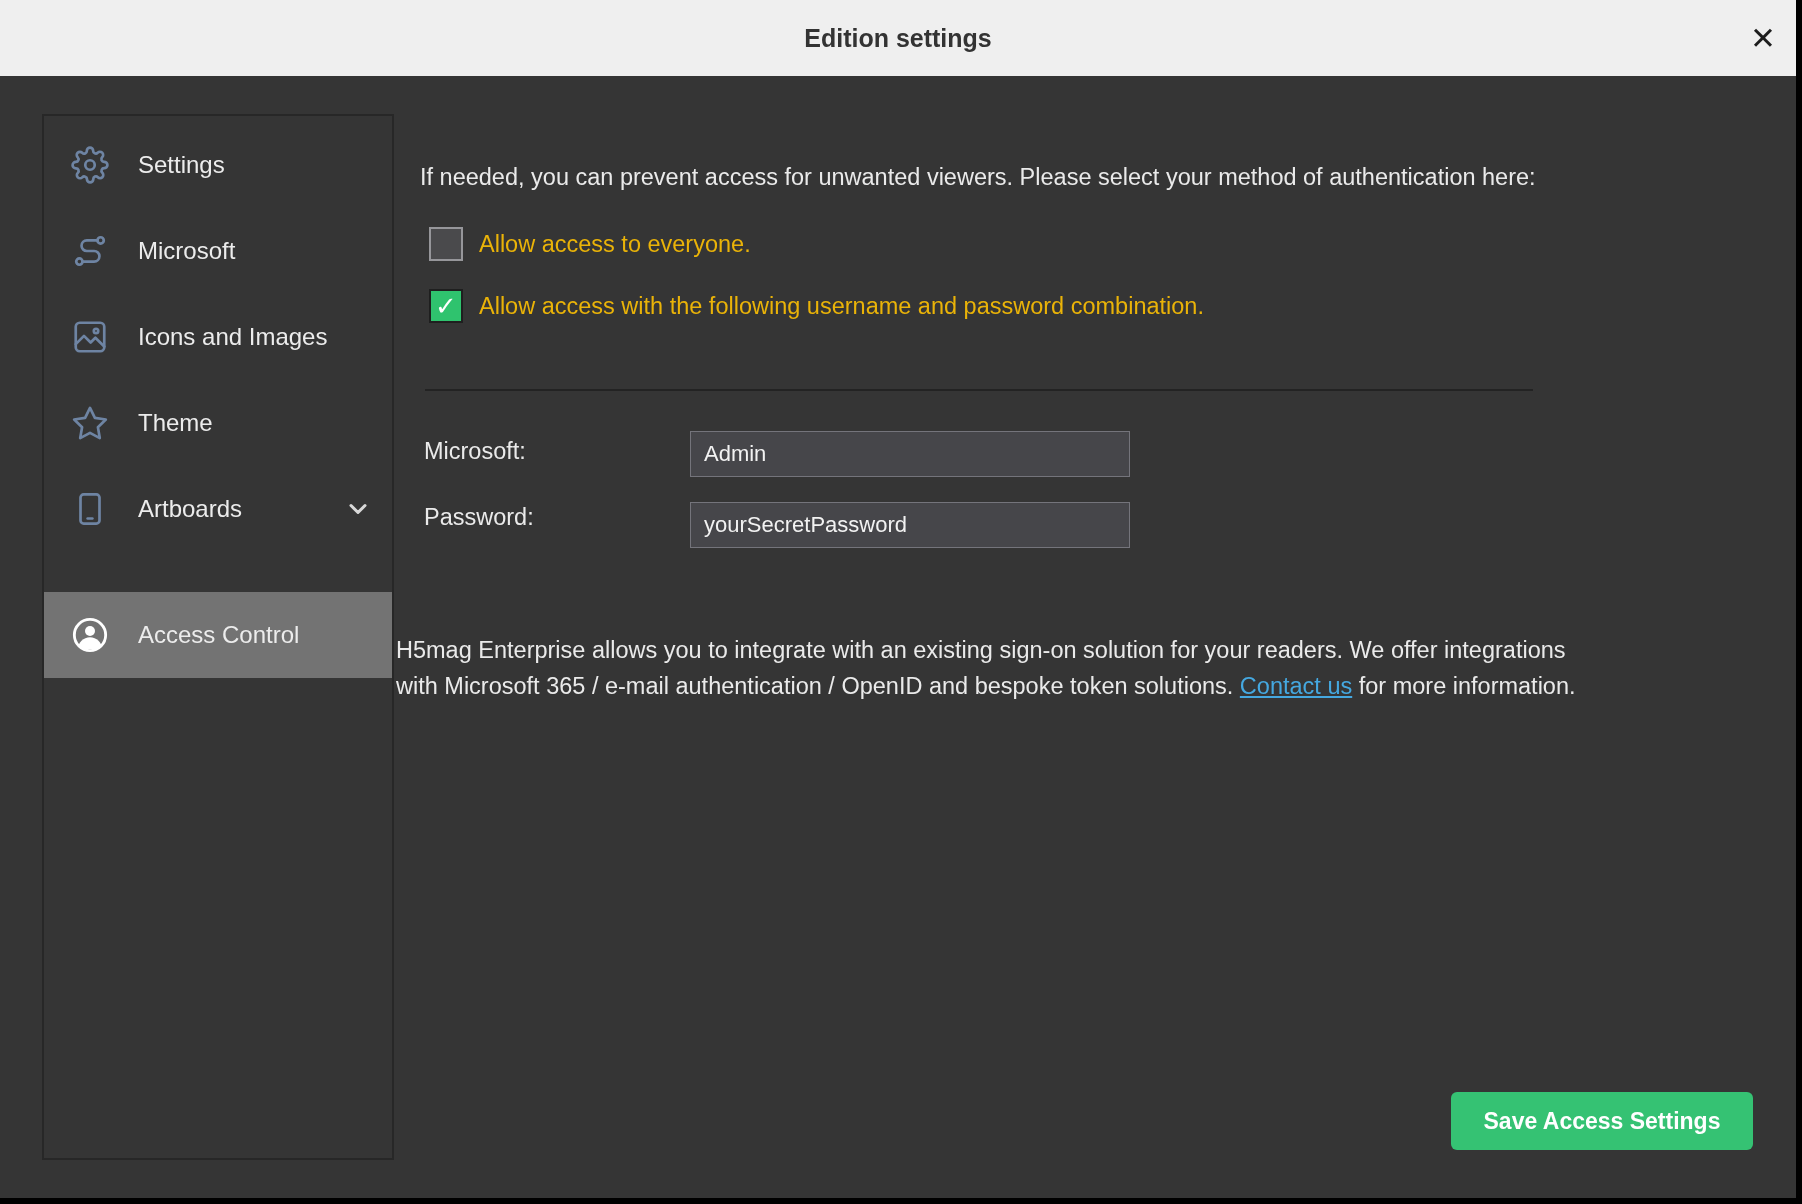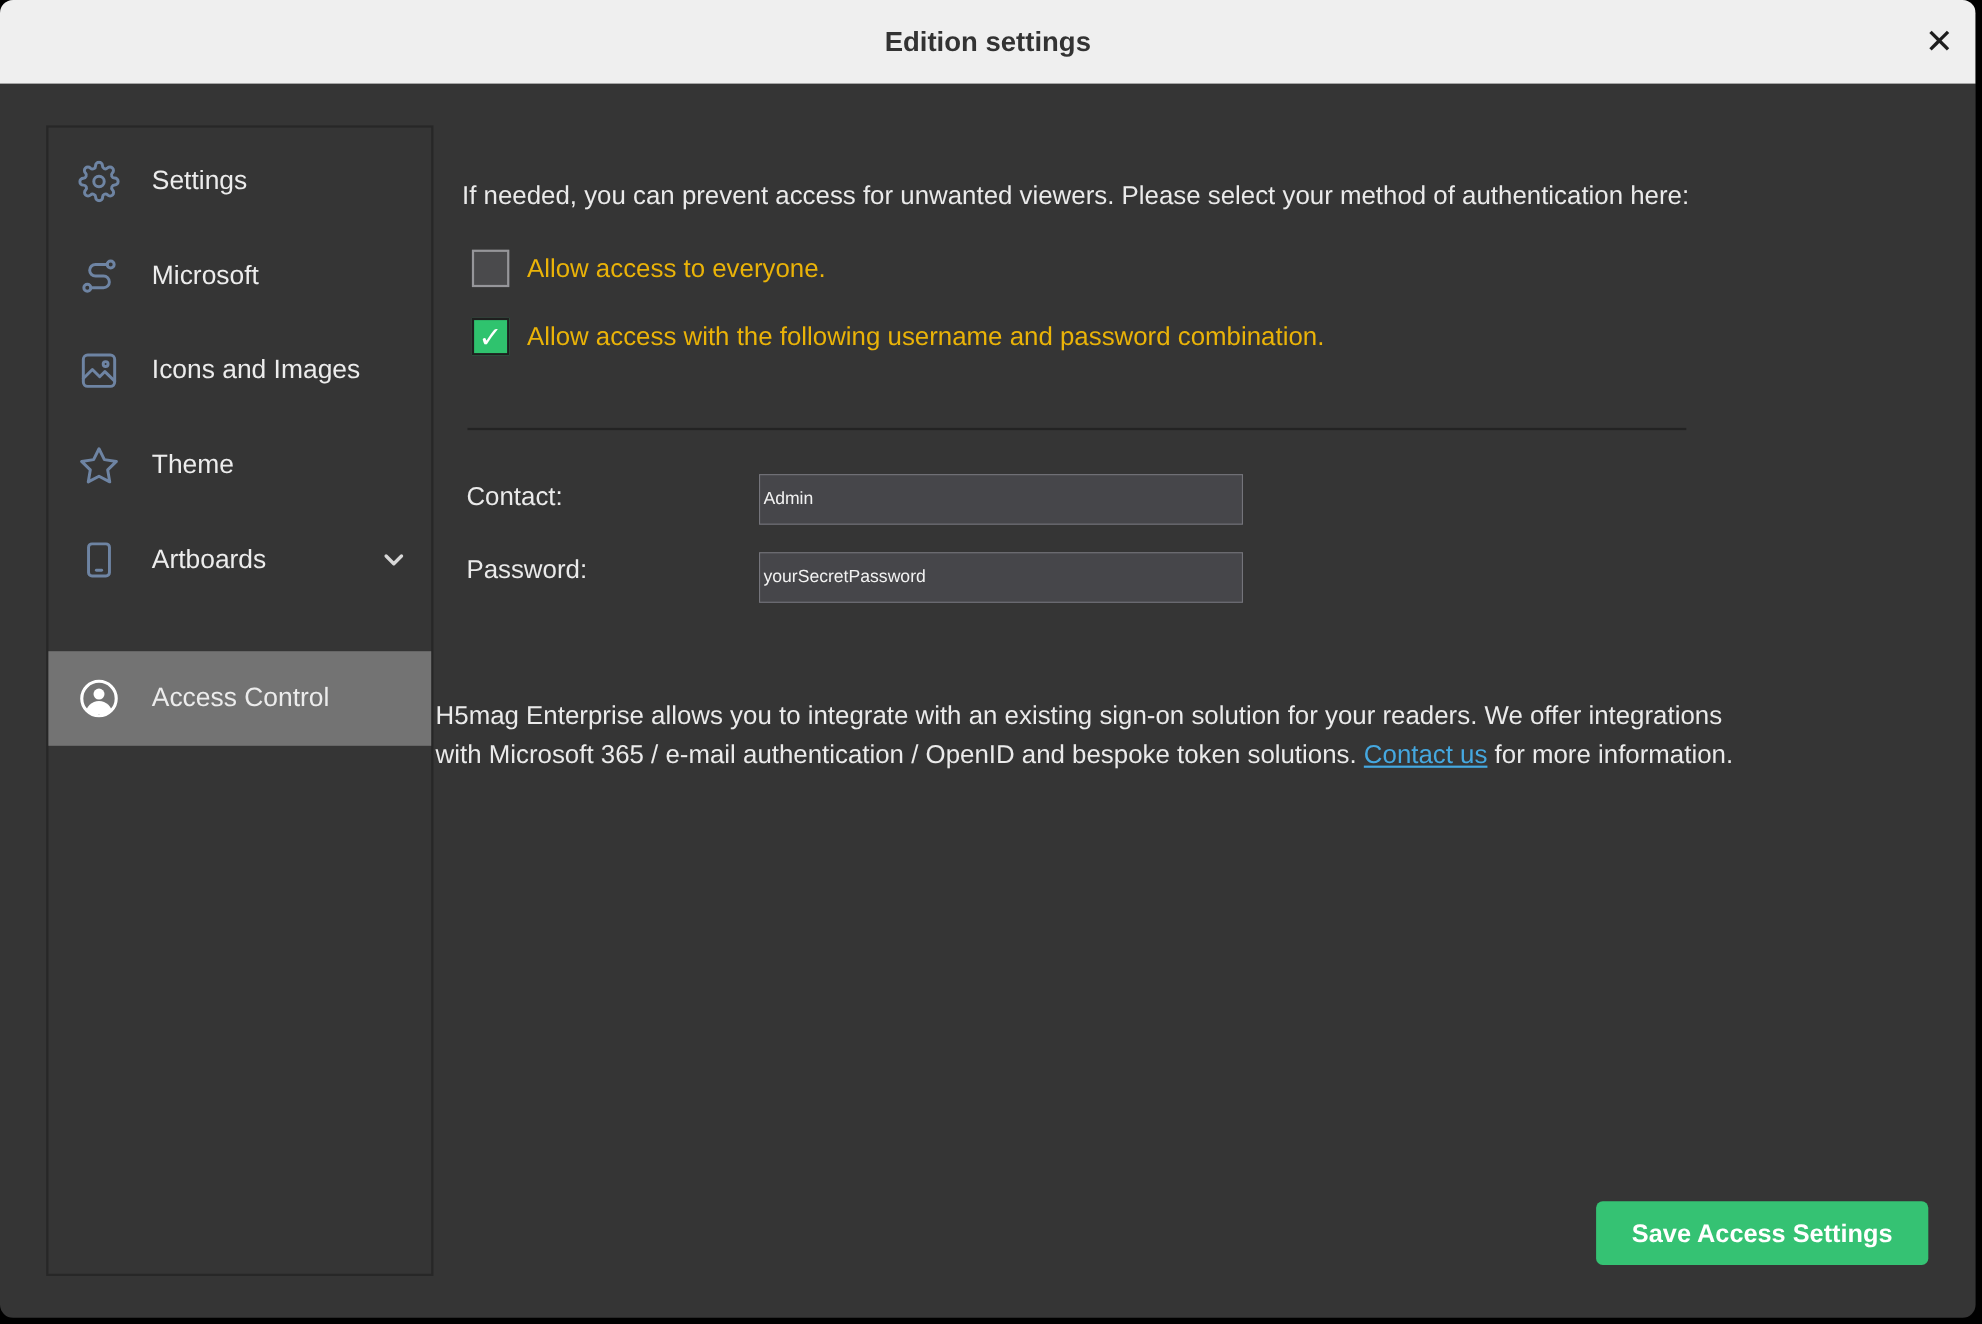--- a/index.html
+++ b/index.html
@@ -1,19 +1,19 @@
 <!DOCTYPE html>
 <html><head>
 <meta charset="utf-8">
 <style>
   html,body{margin:0;padding:0;background:#000;}
   .stage{position:relative;width:1802px;height:1204px;background:#000;overflow:hidden;
          font-family:"Liberation Sans","DejaVu Sans",sans-serif;}
   .dialog{position:absolute;left:0;top:0;width:1796px;height:1198px;background:#353535;
-          border-radius:12px;overflow:hidden;}
+          border-radius:0;overflow:hidden;}
   
   .titlebar{position:absolute;left:0;top:0;right:0;height:76px;background:#efefef;}
   .title{position:absolute;left:0;right:0;top:0;height:76px;display:flex;align-items:center;
          justify-content:center;font-size:25px;font-weight:600;color:#333;}
   .close{position:absolute;right:20px;top:50%;transform:translateY(-50%);font-size:31px;
          font-weight:700;color:#1d1d1d;line-height:1;cursor:pointer;user-select:none;}
   
   .sidebar{position:absolute;left:42px;top:114px;width:352px;height:1046px;
            border:2px solid #272727;box-sizing:border-box;padding-top:6px;background:#353535;}
   .side-item{height:86px;display:flex;align-items:center;padding-left:26px;gap:28px;
@@ -25,21 +25,21 @@
   .intro{position:absolute;left:420px;top:164px;font-size:23.5px;color:#eaeaea;}
   .opt{position:absolute;left:429px;display:flex;align-items:center;gap:16px;}
   .opt-label{font-size:23.5px;color:#eab308;}
   .checkbox{width:34px;height:34px;box-sizing:border-box;flex:0 0 34px;cursor:pointer;}
   .checkbox.unchecked{background:#4a4a4c;border:2px solid #96969a;}
   .checkbox.checked{background:#2fc36e;border:2px solid #1f1f1f;color:#fff;display:flex;
                     align-items:center;justify-content:center;font-size:26px;font-weight:700;}
   .divider{position:absolute;left:425px;top:389px;width:1108px;height:2px;background:#232323;}
   .field-label{position:absolute;left:424px;font-size:23.5px;color:#eaeaea;}
   .text-input{position:absolute;left:690px;width:440px;height:46px;background:#46464a;
-              border:1px solid #74747b;color:#f2f2f2;font-size:16px;padding:0 3px;
+              border:1px solid #74747b;color:#f2f2f2;font-size:22px;padding:0 13px;
               box-sizing:border-box;font-family:"Liberation Sans","DejaVu Sans",sans-serif;outline:none;}
   .paragraph{position:absolute;left:396px;top:632px;width:1195px;font-size:23.5px;
              line-height:36px;color:#eaeaea;}
   .link{color:#45a8e0;text-decoration:underline;cursor:pointer;}
   .save-btn{position:absolute;left:1451px;top:1092px;width:302px;height:58px;background:#35c273;
             border:none;border-radius:6px;color:#fff;font-size:23px;font-weight:600;cursor:pointer;
             font-family:"Liberation Sans","DejaVu Sans",sans-serif;}
   svg{display:block;}
 </style>
 </head>
@@ -139,21 +139,21 @@
 
     <div class="opt" style="top:289px;">
       <span class="checkbox checked">
         <span>✓</span>
       </span>
       <span class="opt-label">Allow access with the following username and password combination.</span>
     </div>
 
     <div class="divider"></div>
 
-    <div class="field-label" style="top:438px;">Contact:</div>
+    <div class="field-label" style="top:438px;">Microsoft:</div>
     <input class="text-input" style="top: 431px;" type="text" value="Admin">
 
     <div class="field-label" style="top:504px;">Password:</div>
     <input class="text-input" style="top: 502px;" type="text" value="yourSecretPassword">
 
     <div class="paragraph">
       <span>H5mag Enterprise allows you to integrate with an existing sign-on solution for your readers. We offer integrations with Microsoft 365 / e-mail authentication / OpenID and bespoke token solutions. </span><span class="link">Contact us</span><span> for more information.</span>
     </div>
 
     <button class="save-btn">Save Access Settings</button>

